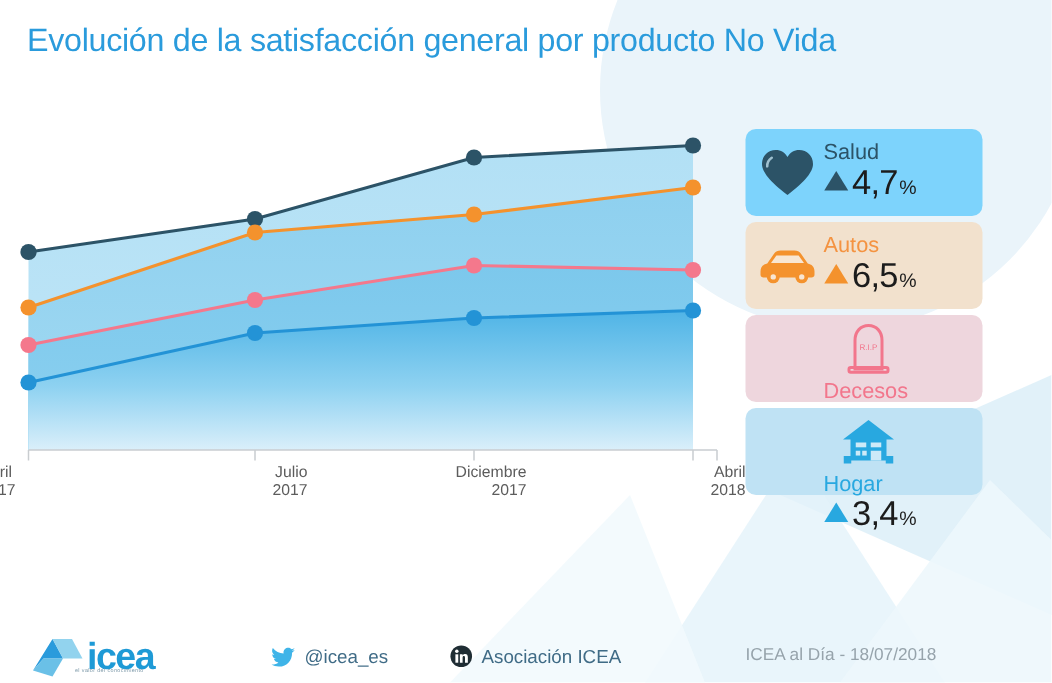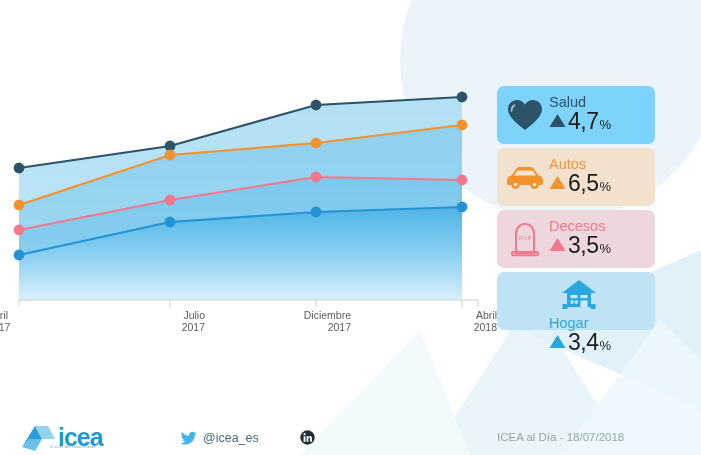--- a/index.html
+++ b/index.html
@@ -79,21 +79,21 @@
     letter-spacing:-0.5px;
   }
   .card .pct{
     font-size:13px;
     color:#1c1c1c;
     margin-left:1px;
   }
 
   .card.salud  {background:#7dd3fc;}
   .card.autos  {background:#f2e1cd;}
-  .card.decesos{background:#eed6dd;}
+  .card.decesos{background:#eed6dd;flex-direction:column;}
   .card.hogar  {background:#bfe2f4;flex-direction:column;}
 
   .card.salud   .name{color:#2c5367;}
   .card.autos   .name{color:#f49341;}
   .card.decesos .name{color:#f2768c;}
   .card.hogar   .name{color:#28a8e0;}
 
   
   #footer{position:absolute;left:0;top:412px;width:627px;height:59px;}
   #logo{position:absolute;left:18px;top:8px;width:112px;height:40px;}
@@ -131,20 +131,21 @@
         <stop offset="1" stop-color="#eef7fc"></stop>
       </linearGradient>
     </defs>
     <circle cx="560" cy="60" r="160" fill="#eaf4fa"></circle>
     <path d="M701 250 L520 330 L701 410 Z" fill="#dceef8" opacity="0.85"></path>
     <path d="M430 455 L530 300 L630 455 Z" fill="#e4f2fa" opacity="0.8"></path>
     <path d="M560 455 L660 320 L701 360 L701 455 Z" fill="#edf7fc" opacity="0.9"></path>
     <path d="M300 455 L420 330 L470 455 Z" fill="#f2f9fd" opacity="0.9"></path>
   </svg>
 
+  <div id="title">Evolución de la satisfacción general por producto No Vida</div>
 
   <div id="chart-area">
     <svg id="chart-svg" width="495" height="300" viewBox="0 0 495 300">
       <defs>
         <linearGradient id="fillHogar" x1="0" y1="0" x2="0" y2="1">
           <stop offset="0" stop-color="#4fb4e6"></stop>
           <stop offset="0.55" stop-color="#8fd2f1"></stop>
           <stop offset="1" stop-color="#daeffa"></stop>
         </linearGradient>
         <linearGradient id="fillDecesos" x1="0" y1="0" x2="0" y2="1">
@@ -349,18 +350,19 @@
 
     <div class="social" id="li">
       <span class="glyph">
         <svg width="15" height="15" viewBox="0 0 15 15">
           <circle cx="7.5" cy="7.5" r="7.2" fill="#1f2d34"></circle>
           <rect x="3.6" y="6.2" width="1.9" height="5.6" fill="#ffffff"></rect>
           <circle cx="4.55" cy="4.2" r="1.15" fill="#ffffff"></circle>
           <path d="M6.6 11.8 L6.6 6.2 L8.4 6.2 L8.4 7 C8.8 6.3 9.5 6 10.2 6 C11.3 6 11.9 6.8 11.9 8.2 L11.9 11.8 L10 11.8 L10 8.5 C10 7.8 9.8 7.4 9.2 7.4 C8.7 7.4 8.4 7.8 8.4 8.5 L8.4 11.8 Z" fill="#ffffff"></path>
         </svg>
       </span>
+      <span>Asociación ICEA</span>
     </div>
 
     <div id="stamp">ICEA al Día - 18/07/2018</div>
   </div>
 
 </div>
 
 </body></html>

